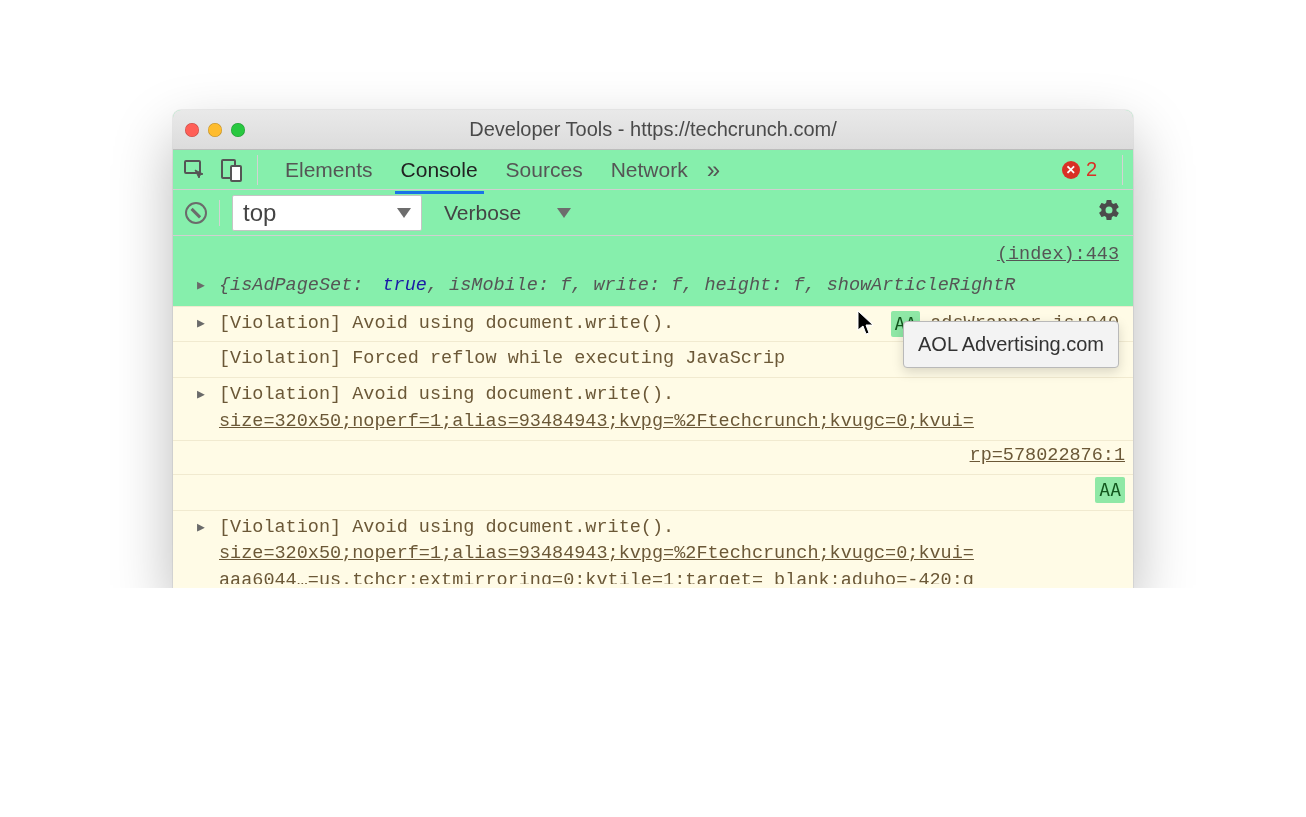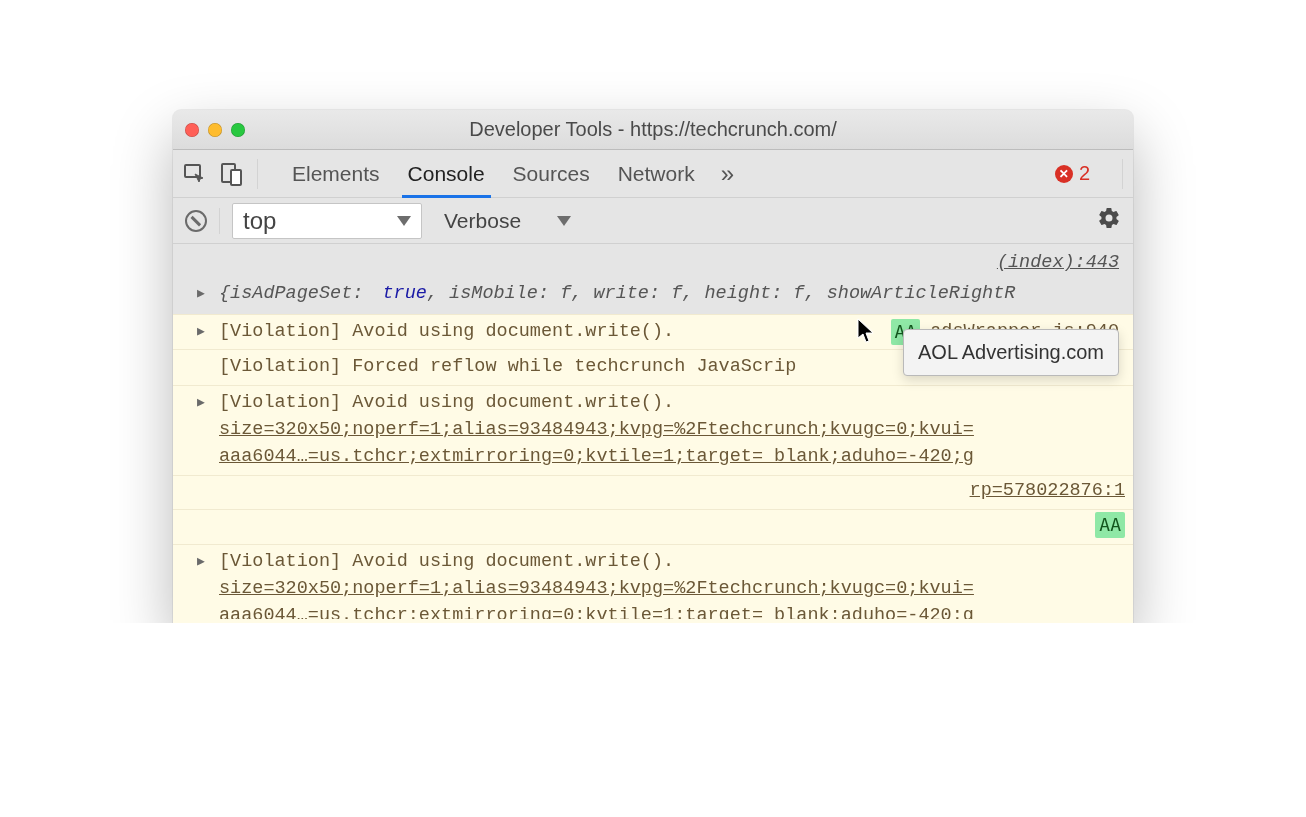--- a/index.html
+++ b/index.html
@@ -9,21 +9,21 @@
     font-family: -apple-system, BlinkMacSystemFont, "Segoe UI", Helvetica, Arial, sans-serif;
     display: flex;
     align-items: flex-start;
     justify-content: center;
     padding-top: 110px;
   }
   .window {
     width: 960px;
     border-radius: 8px 8px 0 0;
     box-shadow: 0 25px 60px rgba(0,0,0,.28), 0 0 0 1px rgba(0,0,0,.06);
-    background: #e5e5e5;
+    background: #86efac;
     overflow: hidden;
   }
   
   .titlebar {
     height: 40px;
     background: linear-gradient(#e9e9e9,#dcdcdc);
     border-bottom: 1px solid #bcbcbc;
     display: flex;
     align-items: center;
     padding: 0 12px;
@@ -34,25 +34,25 @@
   .tl.red { background:#ff5f57; }
   .tl.yellow { background:#febc2e; }
   .tl.green { background:#28c840; }
   .title {
     position:absolute; left:0; right:0; text-align:center;
     font-size: 20px; color:#4a4a4a;
     pointer-events:none;
   }
   
   .tabstrip {
-    height: 48px;
+    height: 40px;
     border-bottom: 1px solid #d0d0d0;
     display:flex; align-items:center;
     padding: 0 10px;
-    gap: 16px;
+    gap: 9px;
     font-size: 21px;
     color:#555;
   }
   .tabstrip .iconbox { display:flex; align-items:center; gap:14px; padding-right:14px; border-right:1px solid #d3d3d3; height:30px;}
   .tabstrip .tabs { display:flex; gap:28px; padding-left:18px;}
   .tab { color:#555; cursor:pointer;}
   .tab.active { color:#222; font-weight:400; position:relative;}
   .tab.active::after{
     content:""; position:absolute; left:-6px; right:-6px; bottom:-12px; height:3px; background:#1a73e8;
   }
@@ -75,21 +75,21 @@
   .tri { width:0;height:0;border-left:7px solid transparent;border-right:7px solid transparent;border-top:10px solid #6d6d6d;}
   .filterbox { border:1px solid #c5c5c5; border-radius:2px; padding:4px 10px; width:200px; font-size:20px; color:#9a9a9a; background:#fff;}
   .level-select { display:flex; align-items:center; gap:36px; font-size:21px; margin-left:10px;}
   .gear { margin-left:auto; font-size:24px; color:#4b4b4b;}
   
   .console {
     font-family: Menlo, Consolas, "Courier New", monospace;
     font-size: 18.5px;
     line-height: 1.45;
   }
-  .source-right { text-align:right; padding:6px 14px 0 0;font-style:italic; }
+  .source-right { text-align:right; padding:6px 14px 0 0; }
   .source-right a { color:#555;}
   .row { padding: 4px 14px 4px 24px; position:relative;}
   .disc { position:absolute; left:24px; top:8px; font-size:13px; color:#6a6a6a;}
   .row.haschevron { padding-left:46px;}
   .violation { background:#fffbe6; border-top:1px solid #f1ead0; color:#6b5837;}
   .violation .msg { color:#6b5837;}
   .violation a { color:#6b5837;}
   .underline { text-decoration:underline;}
   .badge-aa {
     display:inline-block; background:#8fe8a6; color:#13571e;
@@ -200,28 +200,27 @@
       <div class="firstviolation">
         <span class="msg">[Violation] Avoid using document.write().</span>
         <span class="srcarea">
           <span class="badge-aa">AA</span>
           <a class="underline">adsWrapper.js:940</a>
         </span>
       </div>
     </div>
 
     <div class="row violation nowrap" style="padding-left:46px;">
-      <span class="msg">[Violation] Forced reflow while techcrunch JavaScrip</span>
+      <span class="msg">[Violation] Forced reflow while executing JavaScrip</span>
     </div>
 
     <div class="row haschevron violation">
       <span class="disc">▶</span>
       <span class="msg">[Violation] Avoid using document.write().</span>
       <div><a class="underline">size=320x50;noperf=1;alias=93484943;kvpg=%2Ftechcrunch;kvugc=0;kvui=</a></div>
-      <div><a class="underline">aaa6044…=us.tchcr;extmirroring=0;kvtile=1;target=_blank;aduho=-420;g</a></div>
     </div>
     <div class="violation subloc">
       <a class="underline">rp=578022876:1</a>
     </div>
     <div class="violation subloc">
       <span class="badge-aa">AA</span>
     </div>
 
     <div class="row haschevron violation" style="border-bottom:none;">
       <span class="disc">▶</span>

